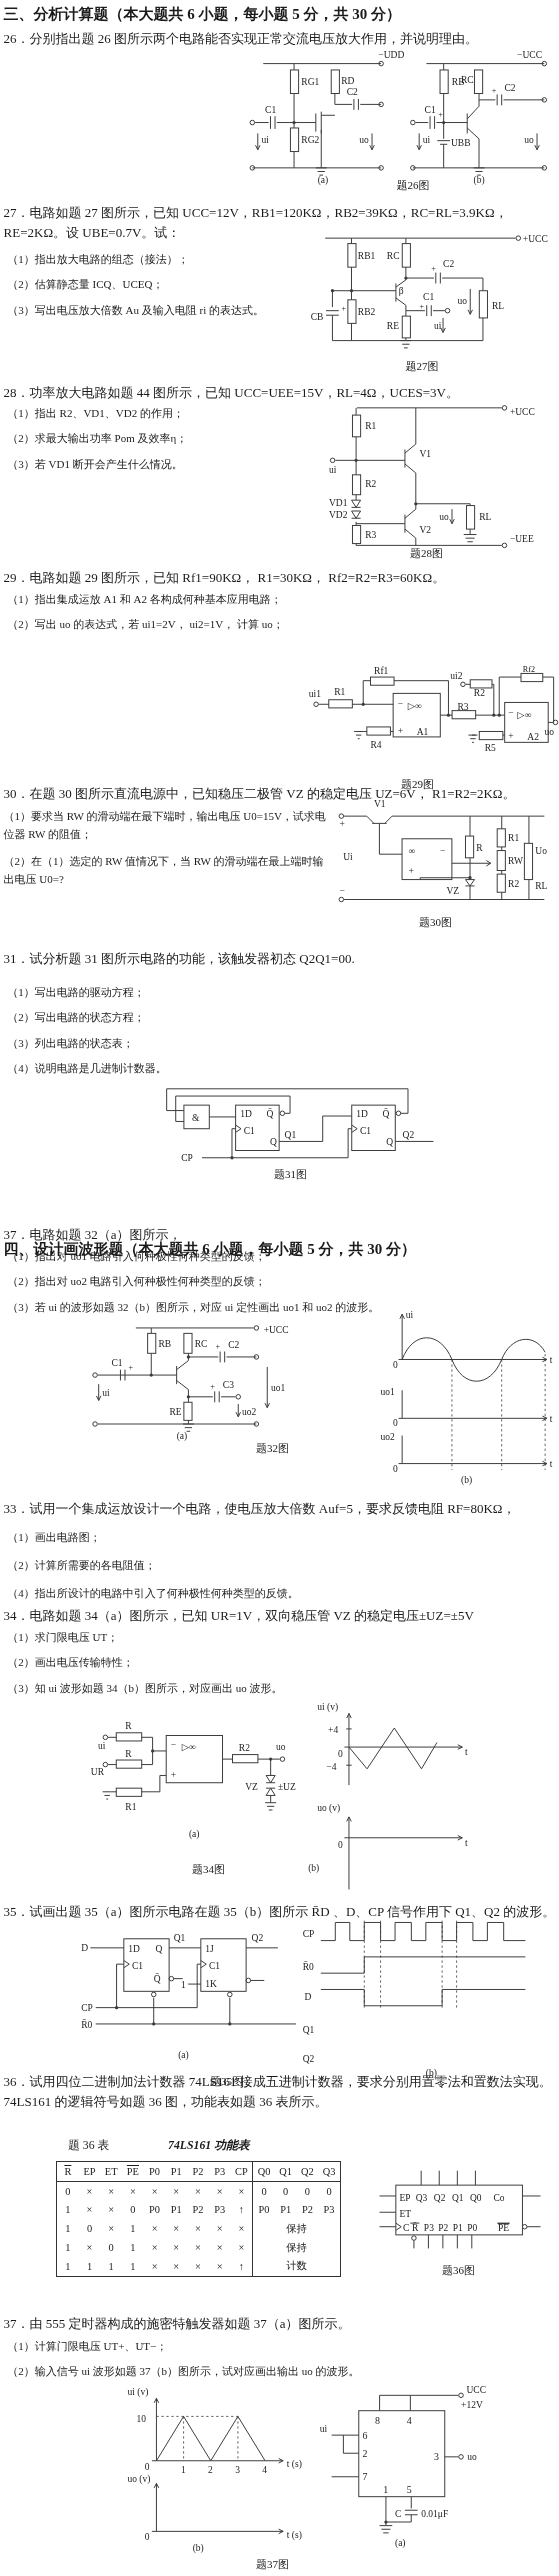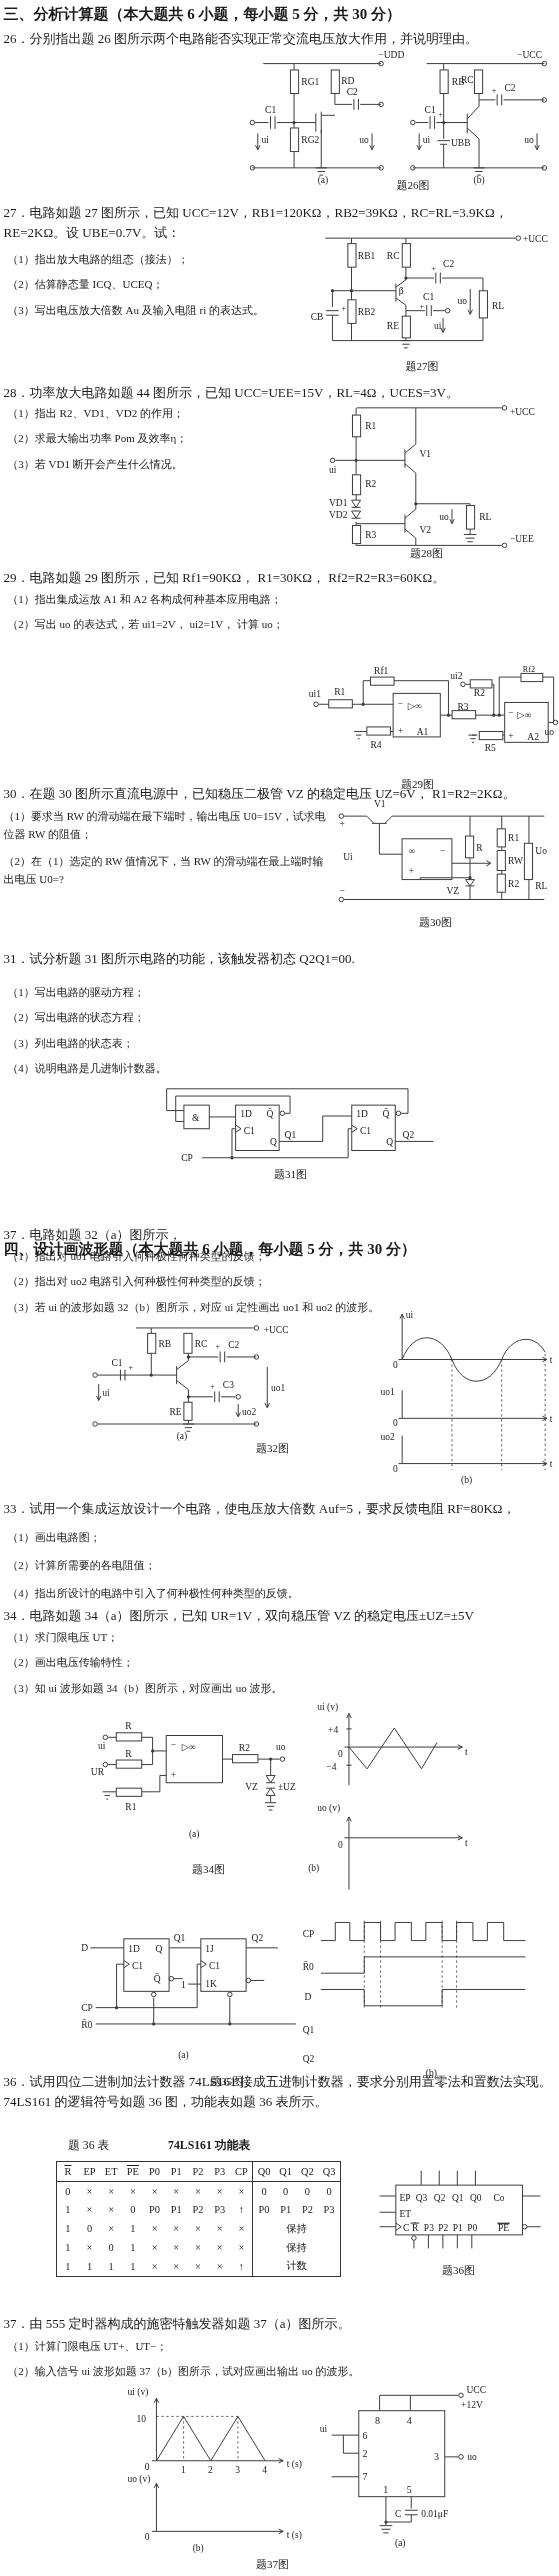--- a/index.html
+++ b/index.html
@@ -419,20 +419,21 @@
     <text x="30" y="78">−4</text>
     <text x="43" y="64">0</text>
     <text x="183" y="62">t</text>
     <text x="20" y="124">uo (v)</text>
     <text x="43" y="164">0</text>
     <text x="183" y="162">t</text>
     <text x="10" y="190">(b)</text>
   </svg>
   <div class="abs figcap" style="left:163px;top:1862px;width:91px;">题34图</div>
 
+  <div class="abs qtext" style="left:3.6px;top:1902px;width:555px;">35．试画出题 35（a）图所示电路在题 35（b）图所示 R̄D 、D、CP 信号作用下 Q1、Q2 的波形。</div>
   <svg class="abs" style="left:74px;top:1924px;" width="231" height="141" viewBox="0 0 255 155">
     <path d="M18,26 H55"></path>
     <rect x="55" y="16" width="50" height="58"></rect>
       <path d="M55,40 L61,44 L55,48"></path>
     <path d="M105,26 H140"></path>
     <rect x="140" y="16" width="50" height="58"></rect>
       <path d="M140,40 L146,44 L140,48"></path>
     <circle cx="107.5" cy="60" r="2.5"></circle>
       <path d="M110,60 H120"></path>
     <path d="M190,26 H225"></path>
@@ -470,21 +471,21 @@
     <text x="4" y="68">R̄0</text>
     <text x="6" y="102">D</text>
     <text x="4" y="138">Q1</text>
     <text x="4" y="170">Q2</text>
     <text x="140" y="186">(b)</text>
   </svg>
   <div class="abs figcap" style="left:181px;top:2074px;width:91px;">题35图</div>
 
   <div class="abs qtext" style="left:3.6px;top:2072px;width:555px;">36．试用四位二进制加法计数器 74LS161 接成五进制计数器，要求分别用置零法和置数法实现。74LS161 的逻辑符号如题 36 图，功能表如题 36 表所示。</div>
   <div class="abs tbl-label" style="left:68px;top:2138px;">题 36 表</div>
-  <div class="abs tbl-title" style="left:168px;top:2138px;">74LS161 功能表</div>
+  <div class="abs tbl-title" style="left:168px;top:2138px;font-style:italic;">74LS161 功能表</div>
   <table class="fn abs" style="left:56px;top:2161px;">
     <thead>
       <tr>
         <th class="ov">R</th>
         <th>EP</th>
         <th>ET</th>
         <th class="ov">PE</th>
         <th>P0</th>
         <th>P1</th>
         <th>P2</th>

